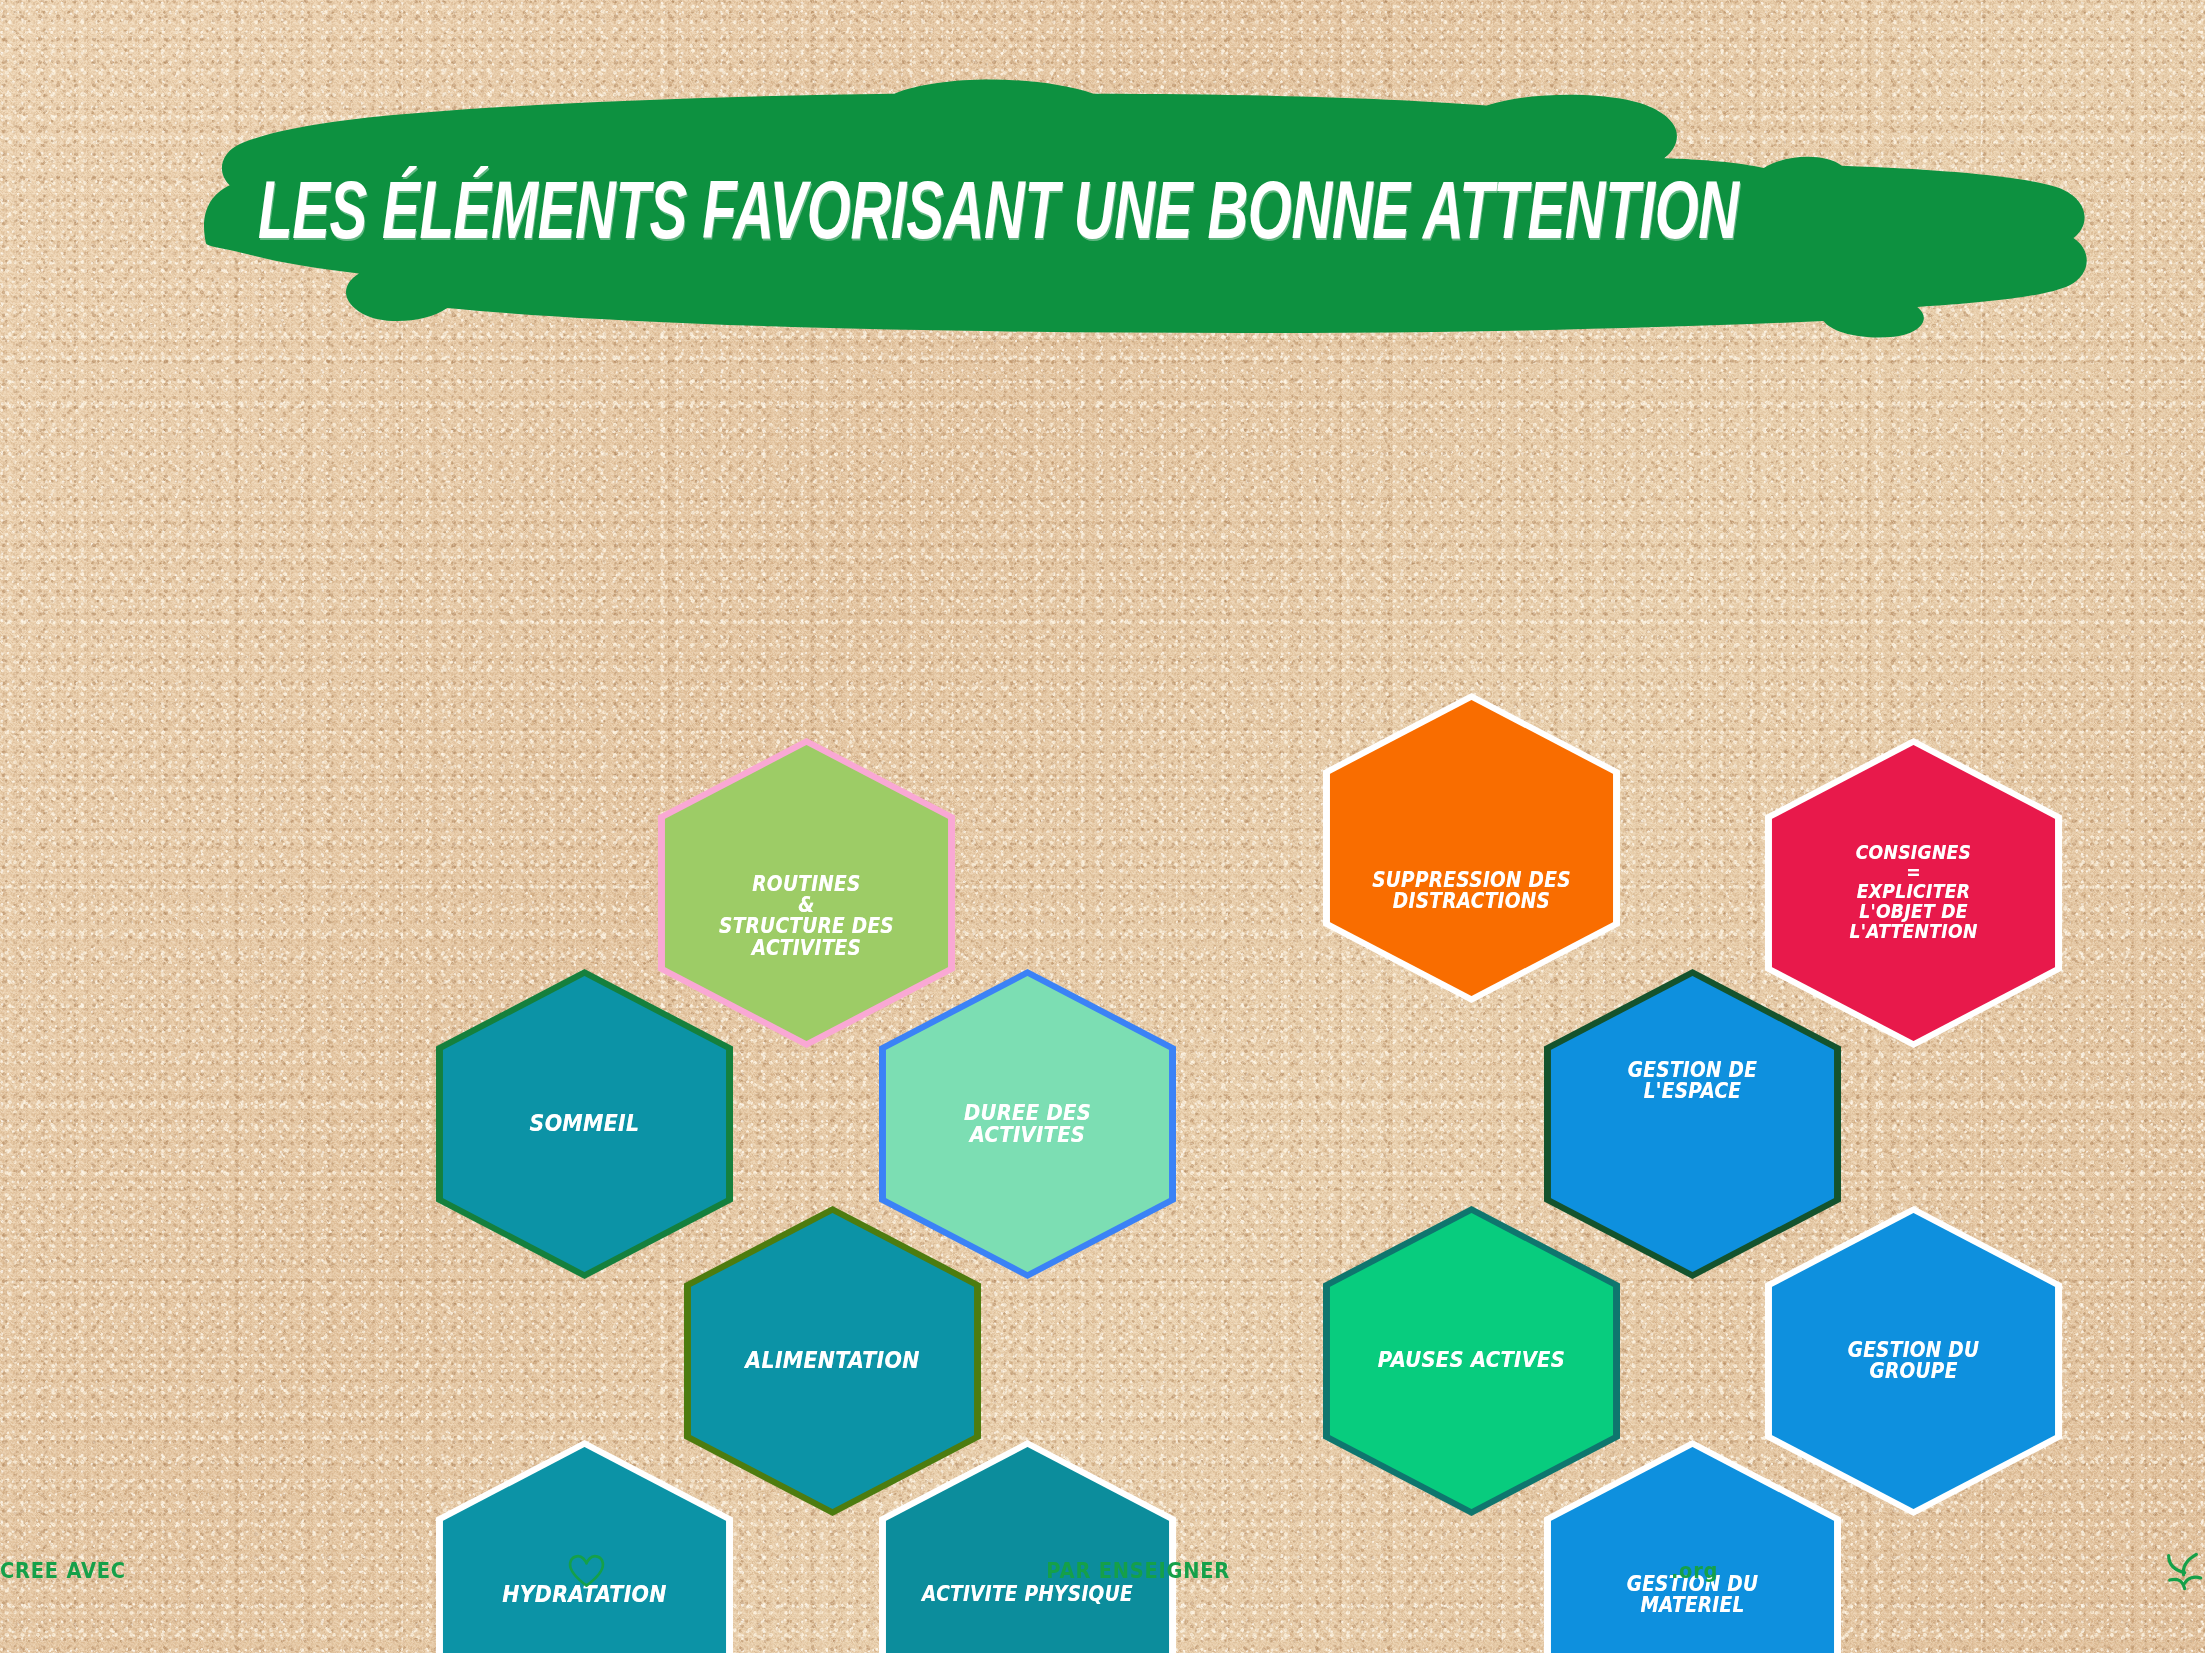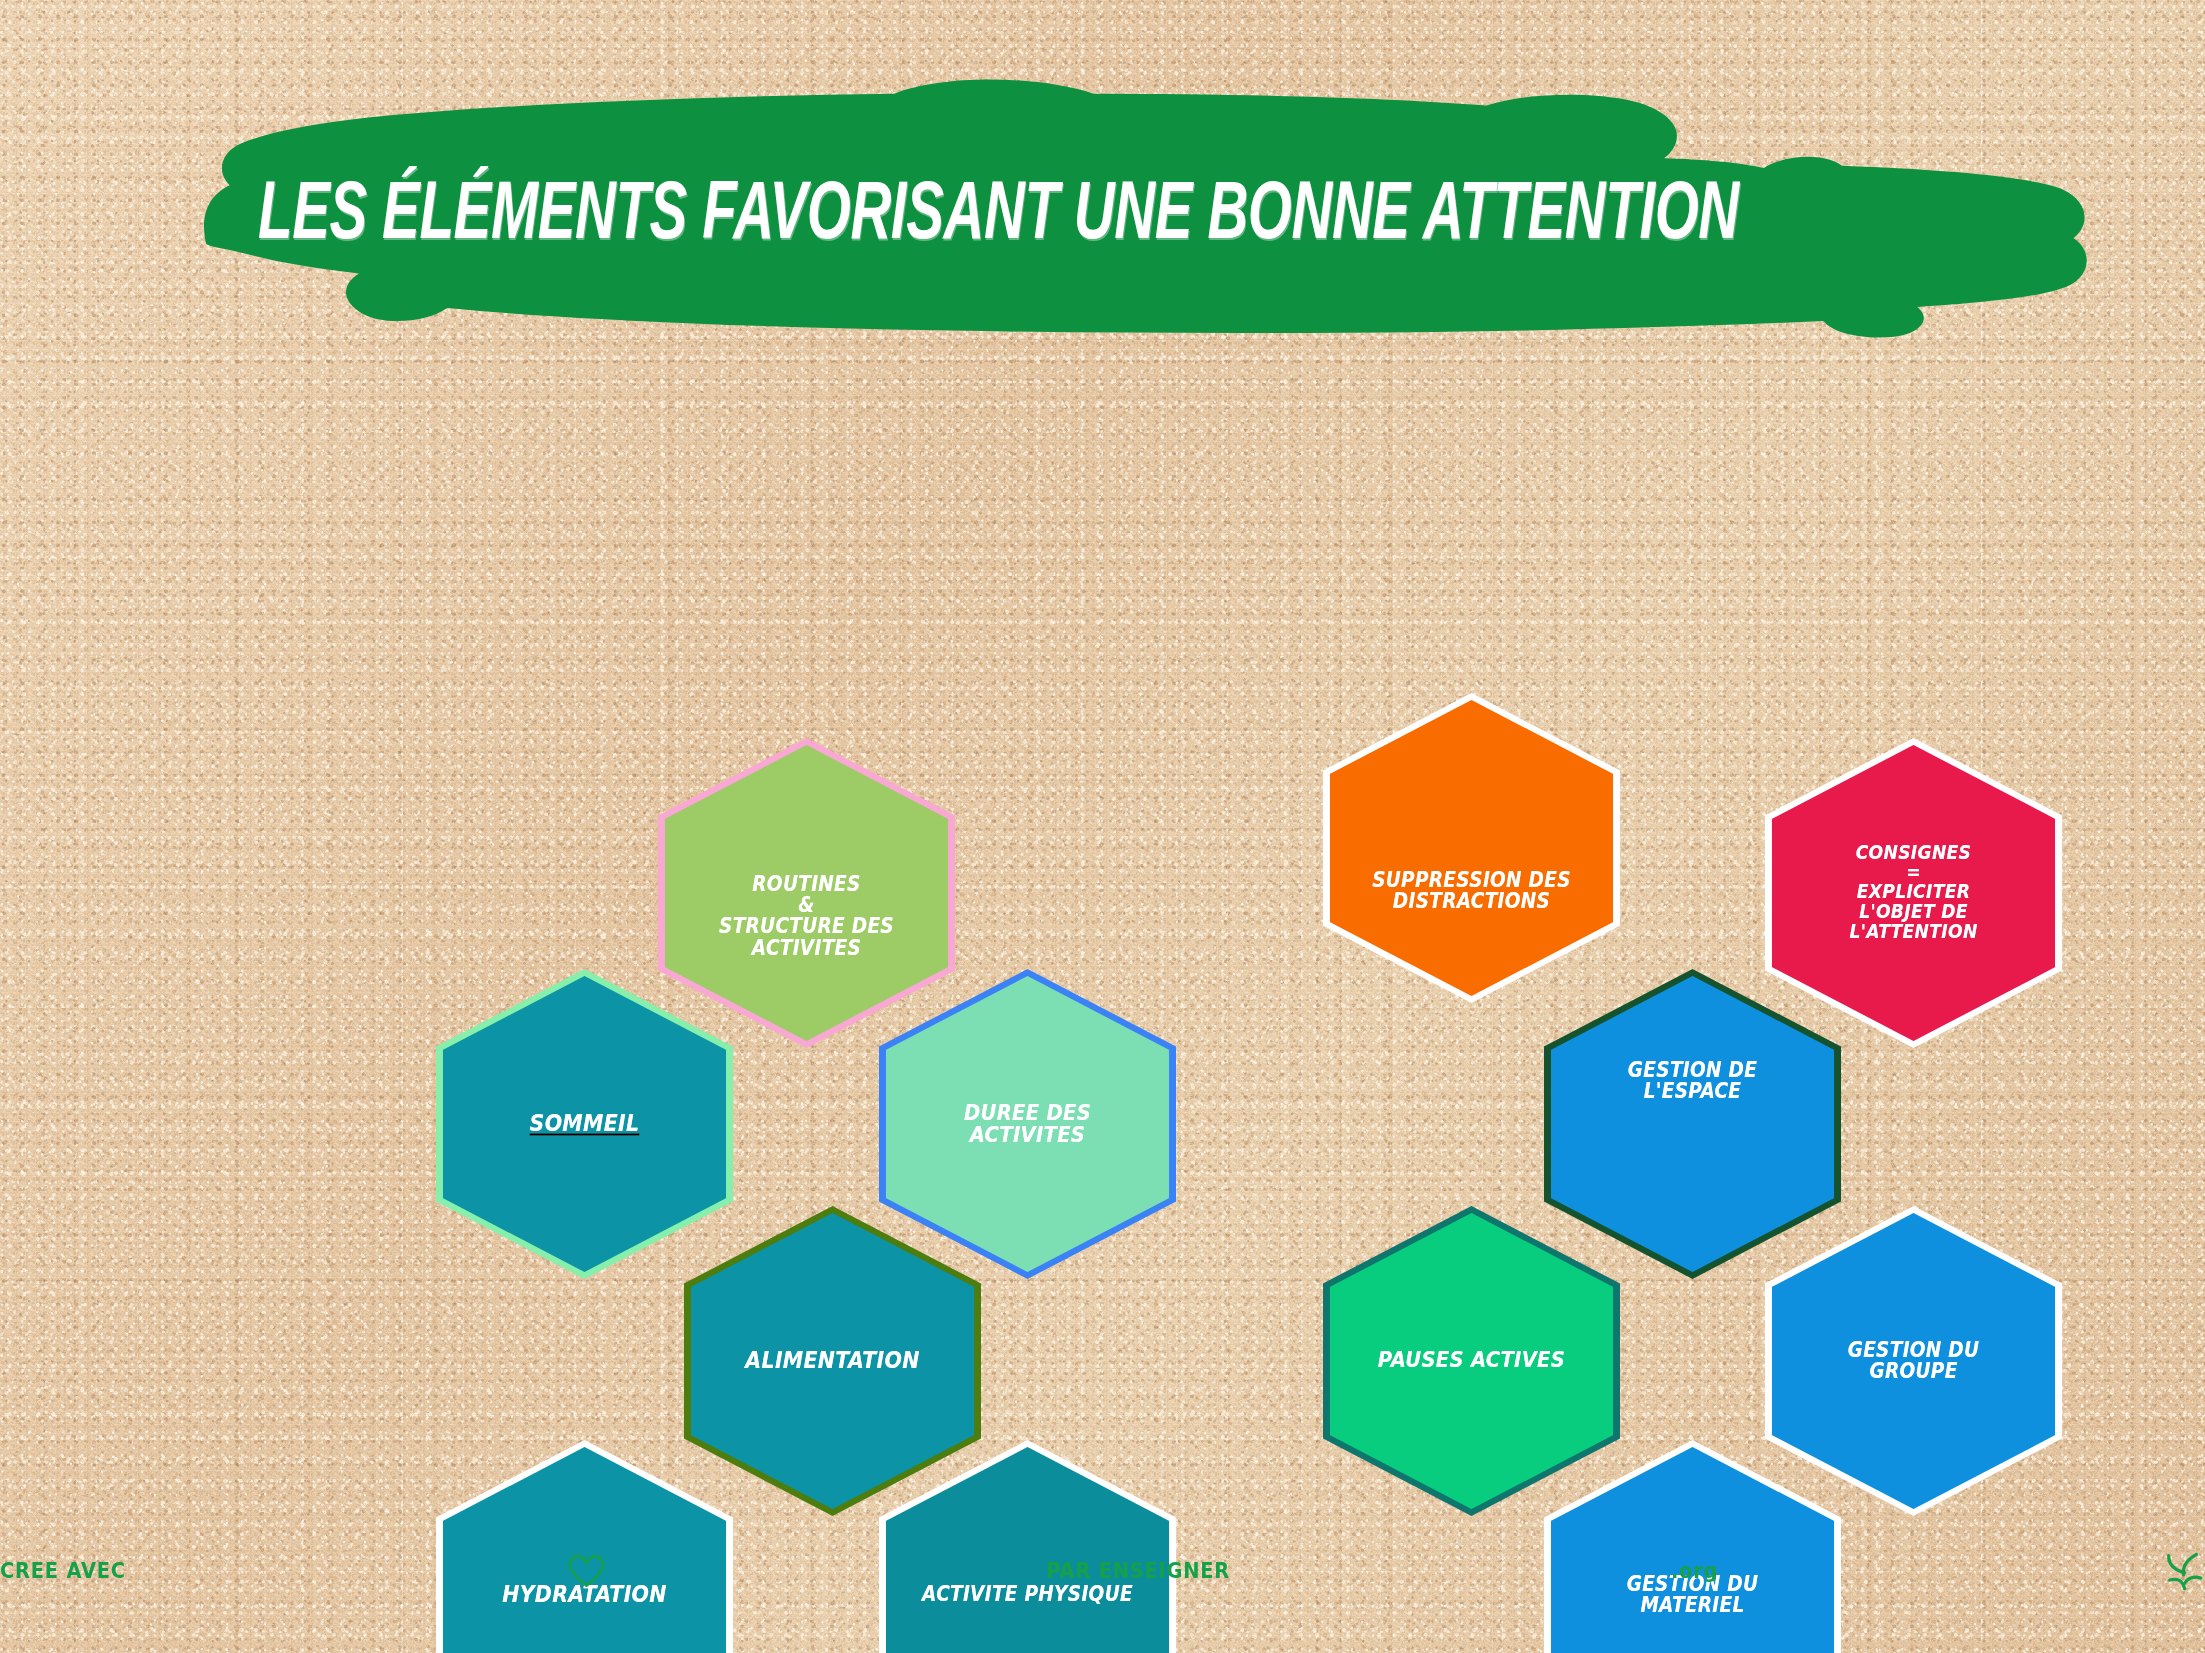--- a/index.html
+++ b/index.html
@@ -199,21 +199,21 @@
       C 460 470, 380 474, 342 452
       C 300 428, 306 396, 336 378
       C 250 368, 180 356, 130 342
       C 86 330, 60 330, 52 322 Z"></path>
   </svg>
 </div>
 
 <h1 id="page-title">LES ÉLÉMENTS FAVORISANT UNE BONNE ATTENTION</h1>
 
 <div id="hex-grid">
-    <div class="hex pos-center" style="left: 571px; top: 1124px; background: #86efac; text-decoration: underline;">
+    <div class="hex pos-center" style="left: 571px; top: 1124px; background: #15803d;">
       <div class="hex-inner" style="background: rgb(12, 147, 166);">
         <span class="hex-label lbl-xl">SOMMEIL</span>
       </div>
     </div>
     <div class="hex pos-lowmid" style="left: 793px; top: 893px; background: #f9a8d4;">
       <div class="hex-inner" style="background: rgb(157, 204, 102);">
         <span class="hex-label lbl-md">ROUTINES
 &amp;
 STRUCTURE DES
 ACTIVITES</span>

